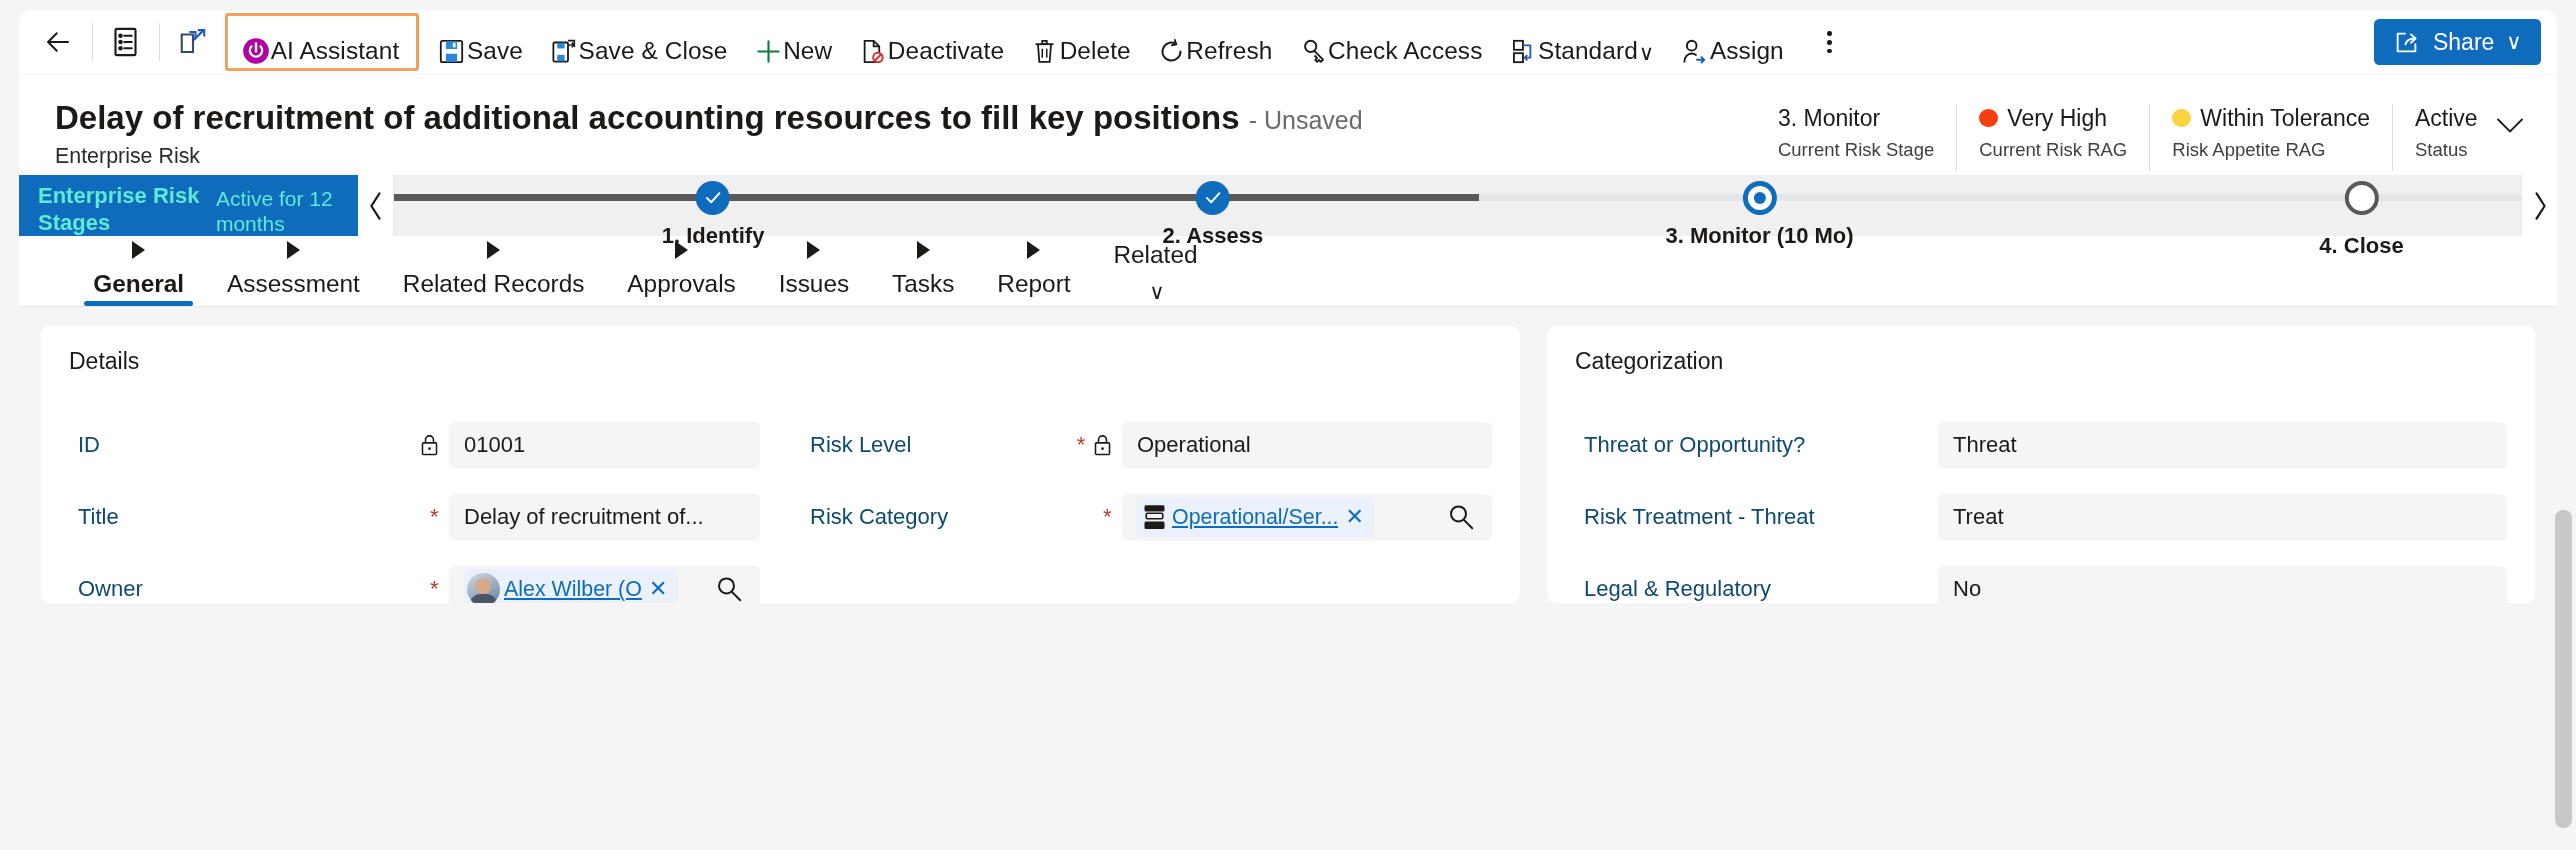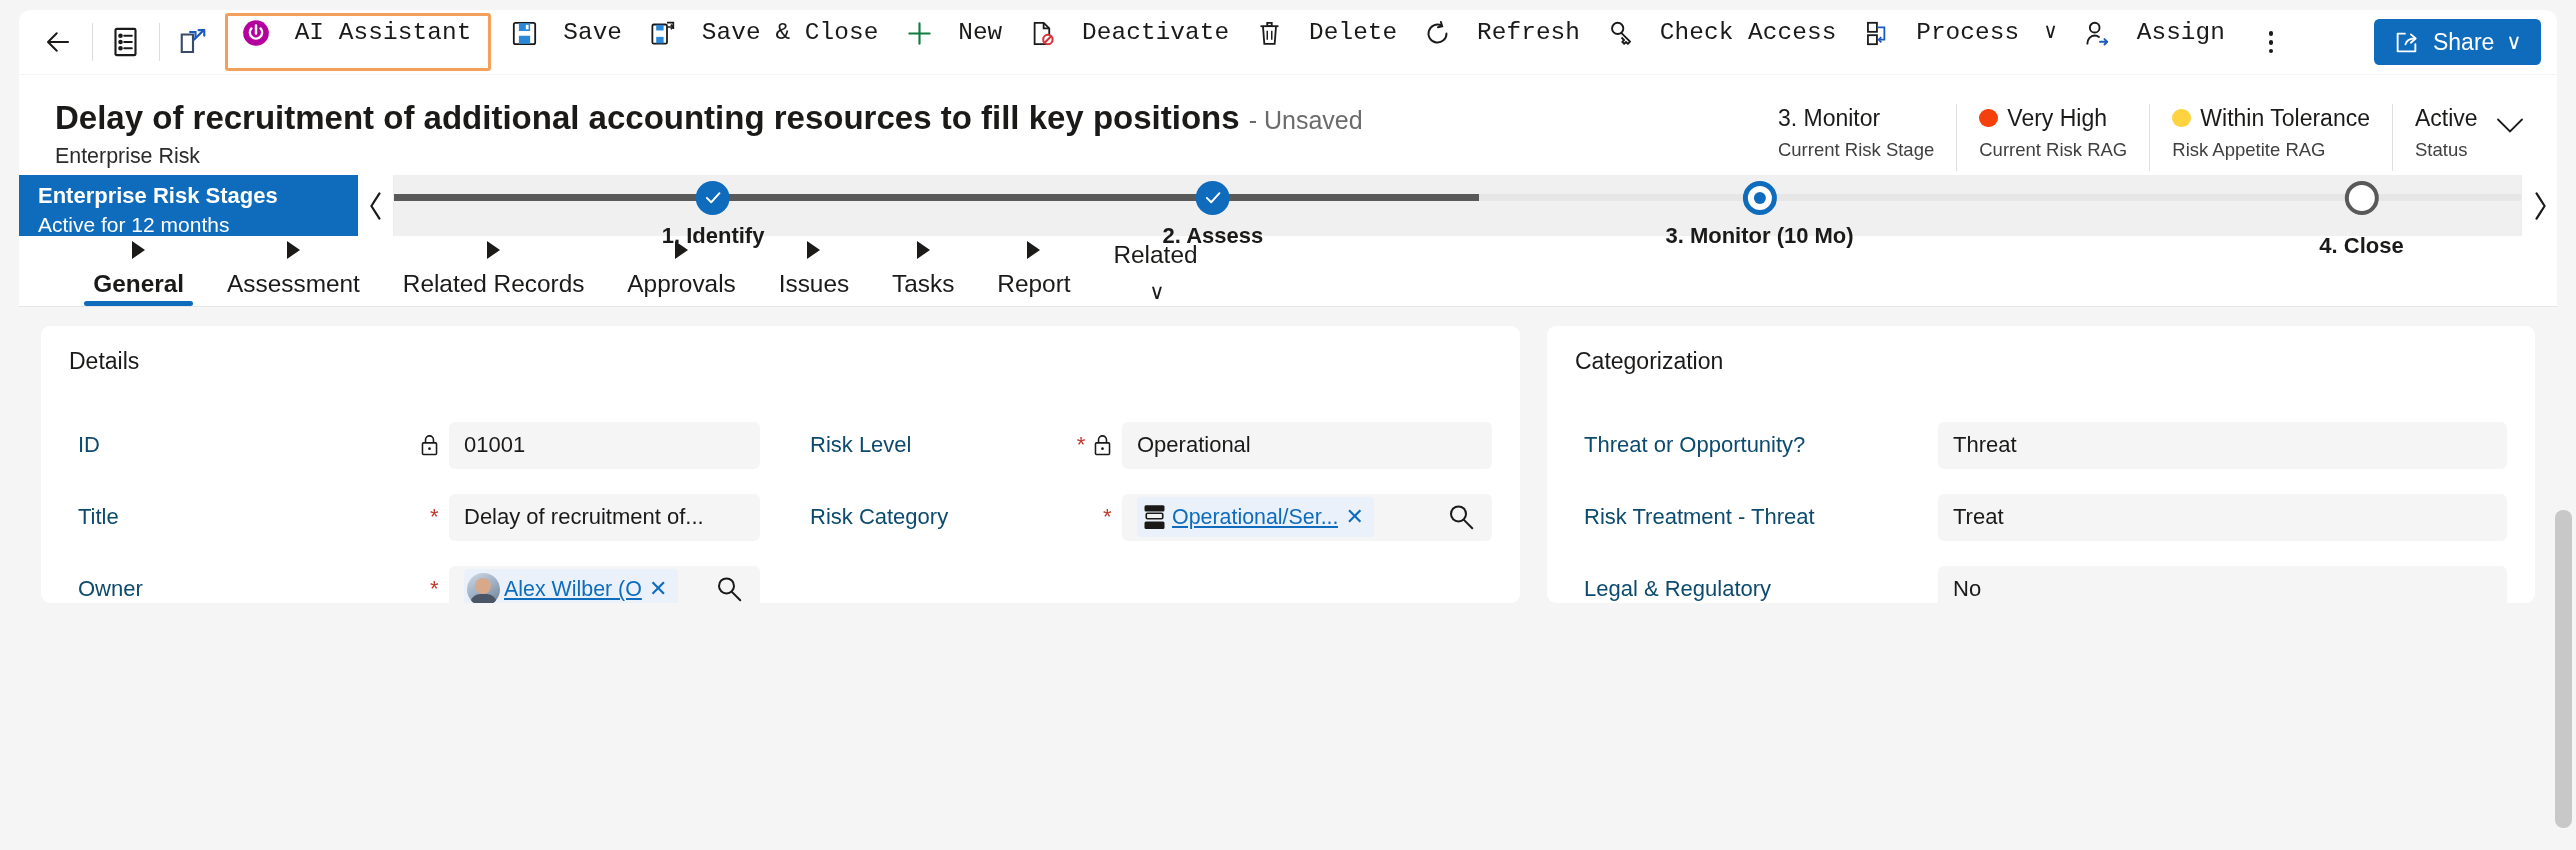--- a/index.html
+++ b/index.html
@@ -32,28 +32,27 @@
     display: flex; align-items: center; justify-content: center;
     border-radius: 6px;
     cursor: pointer;
   }
   .cb-sep {
     width: 0.7px; height: 38px;
     background: #dcdcdc;
     margin: 0 10.4px;
   }
   .cb-item {
-    display: flex; align-items: flex-start;
-    gap: 25px;
+    display: flex; align-items: flex-end;
+    gap: 1px;
     height: 46px;
     padding: 0 13.3px;
     border-radius: 4.4px;
     cursor: pointer;
     white-space: nowrap;
-    font-family: Liberation Mono, monospace;
   }
   .cb-label {
     font-size: 24.4px;
     color: #1b1a19;
     letter-spacing: 0.1px;
   }
   .cb-ico { width: 28px; height: 28px; display:flex; align-items:center; justify-content:center; flex: 0 0 28px; }
   .cb-ico svg { display:block; }
 
   .ai-highlight {
@@ -148,25 +147,25 @@
 
   
   .bpf {
     display: flex;
     height: 61px;
     background: #ffffff;
     align-items: stretch;
   }
   .bpf-name {
     background: #0f6cbd;
-    color: #ffffff;
+    color: #5eead4;
     width: 339px;
     flex: 0 0 339px;
     padding: 8.1px 0 0 19px;
-    display:flex; flex-direction:column;
+    display:flex; flex-direction:row;
     cursor:pointer;
   }
   .bpf-name .n1 { font-size: 22px; font-weight: 700; line-height:1.2; }
   .bpf-name .n2 { font-size: 21px; font-weight: 400; margin-top: 2.2px; line-height:1.2;}
   .bpf-arrow {
     width: 36px; flex: 0 0 36px;
     background: #ffffff;
     display:flex; align-items:center; justify-content:center;
     font-size: 25px; color:#1b1a19; cursor:pointer;
     border-right: 0.7px solid #ececec;
@@ -475,21 +474,21 @@
 
     <div class="cb-item">
       <span class="cb-ico">
         <svg width="25" height="27" viewBox="0 0 22 24" fill="none" stroke="#1b1a19" stroke-width="1.6">
             <rect x="2.5" y="2.5" width="8" height="8"></rect>
             <rect x="2.5" y="13.5" width="8" height="8"></rect>
             <path d="M10.5 6.5h6.6v11h-4.8" stroke="#1b5bbf"></path>
             <path d="M14.4 15.2 12 17.5l2.4 2.3" stroke="#1b5bbf" stroke-linejoin="round"></path>
           </svg>
       </span>
-      <span class="cb-label">Process</span>
+      <span class="cb-label">Standard</span>
       <span class="cb-label" style="font-size:21px;">∨</span>
     </div>
 
     <div class="cb-item">
       <span class="cb-ico">
         <svg width="27" height="27" viewBox="0 0 24 24" fill="none" stroke="#1b1a19" stroke-width="1.7" stroke-linecap="round">
             <circle cx="9.5" cy="6.8" r="4.3"></circle>
             <path d="M3 21c0-4.2 2.9-7.2 6.5-7.2 1.4 0 2.7.45 3.8 1.25"></path>
             <path d="M14.2 19.4h6.4M18.2 17l2.5 2.4-2.5 2.4" stroke="#1b5bbf" stroke-linejoin="round"></path>
           </svg>

